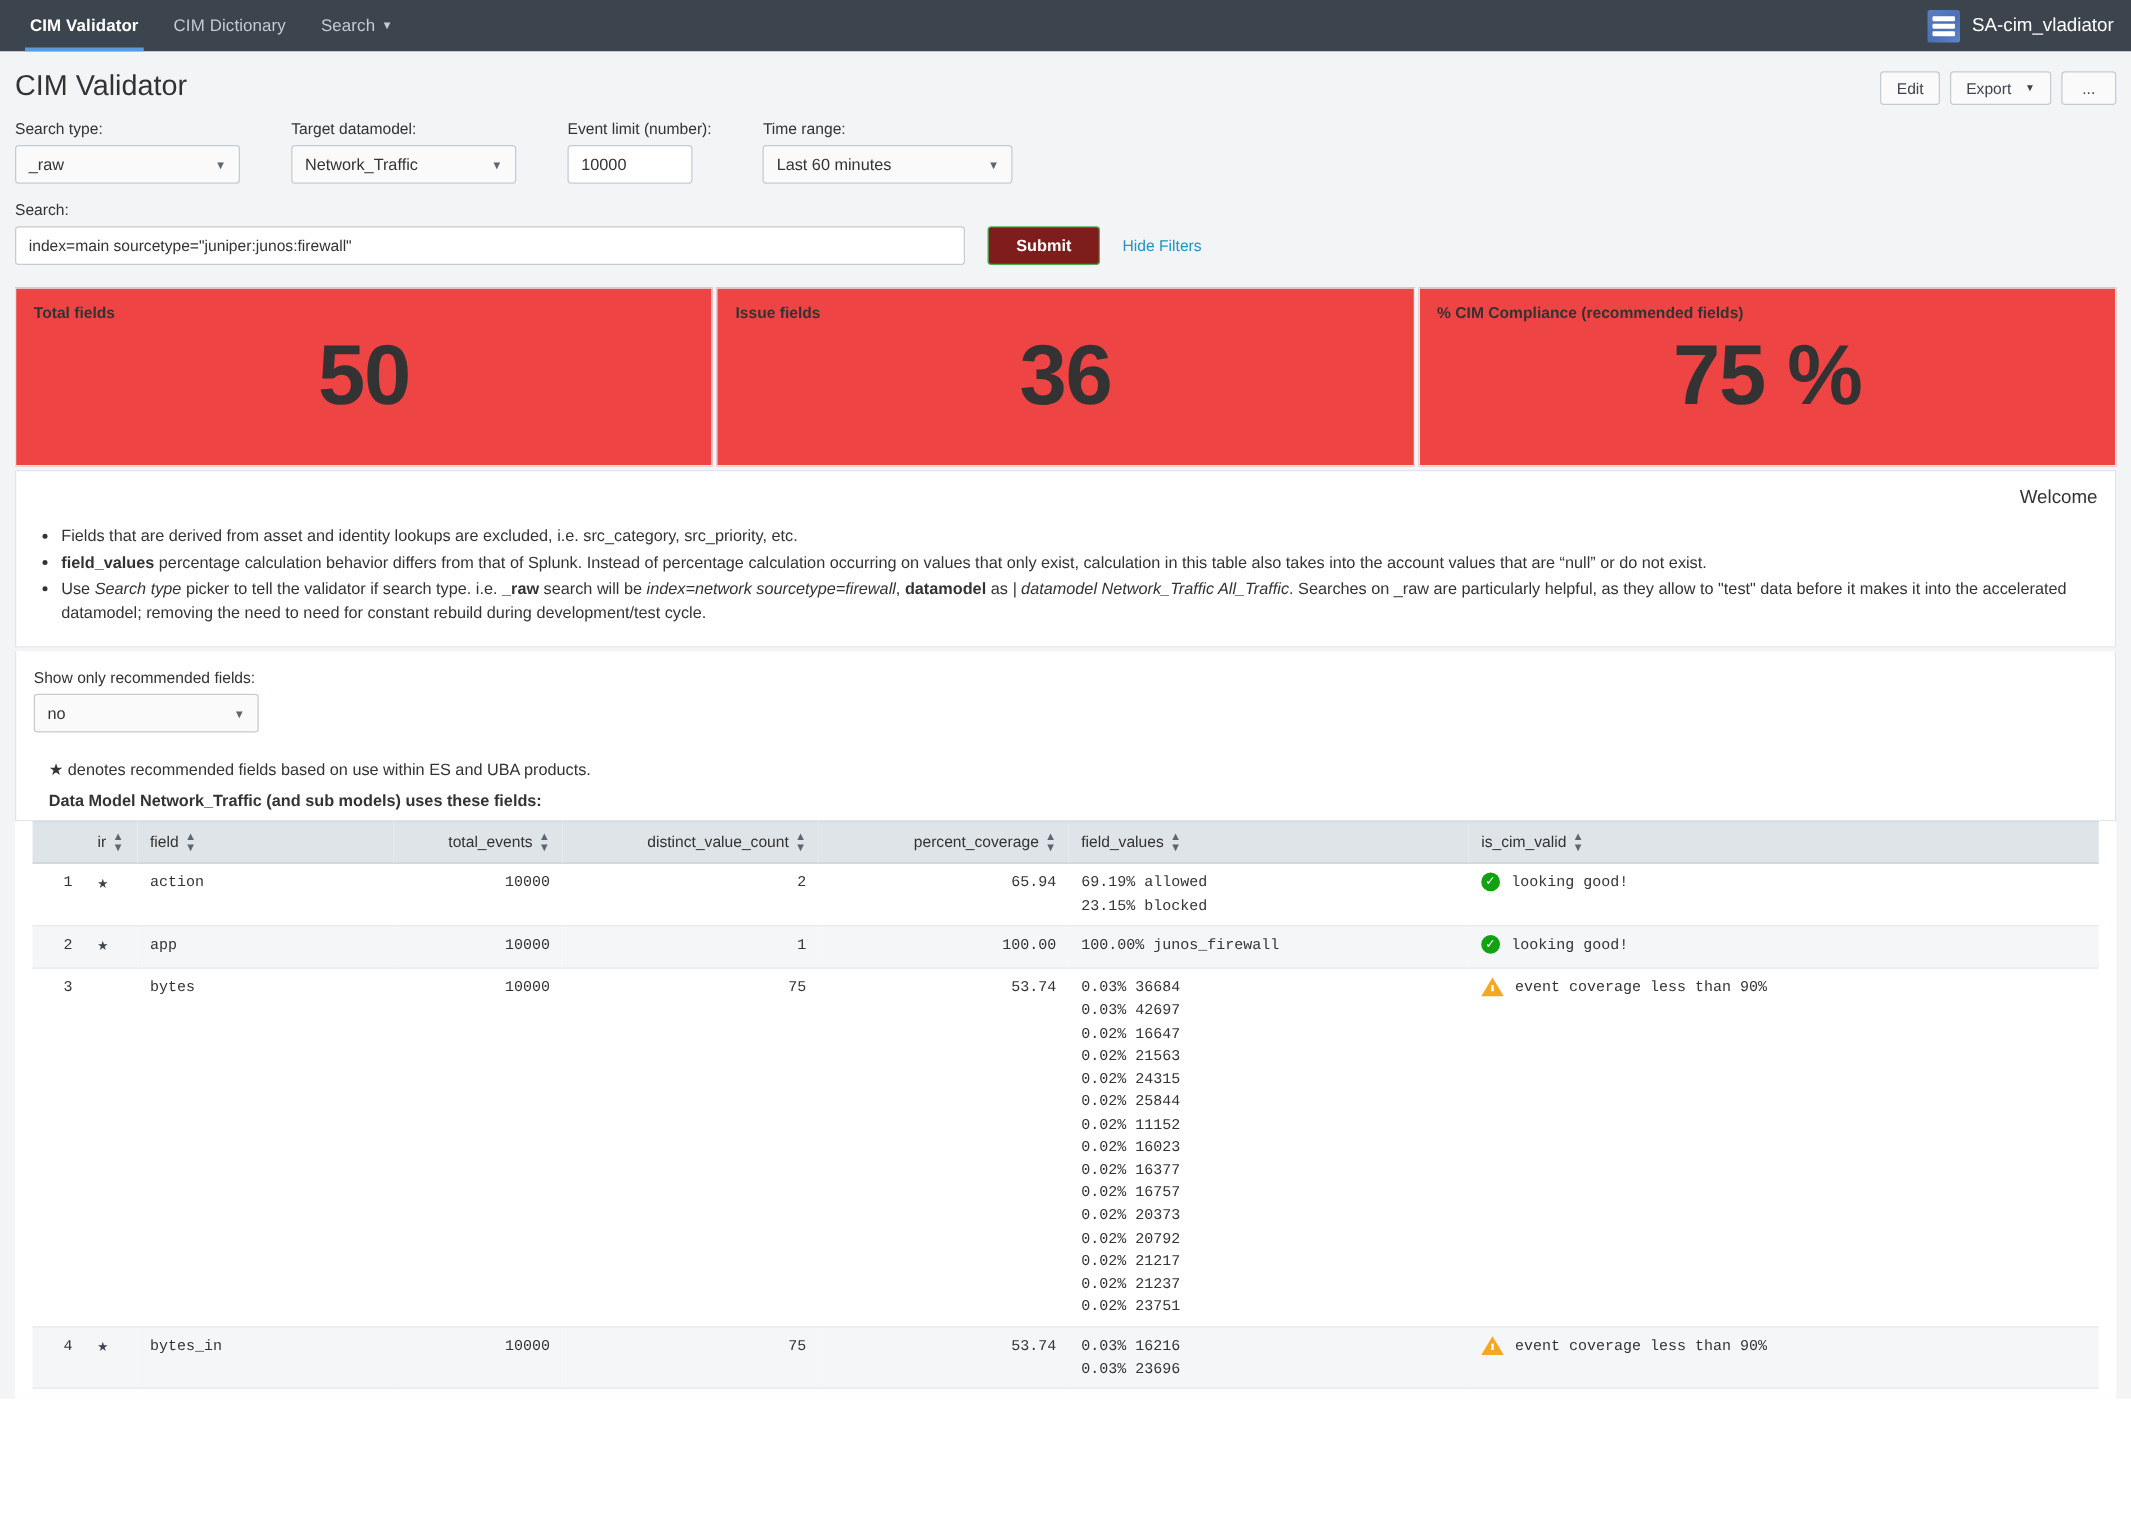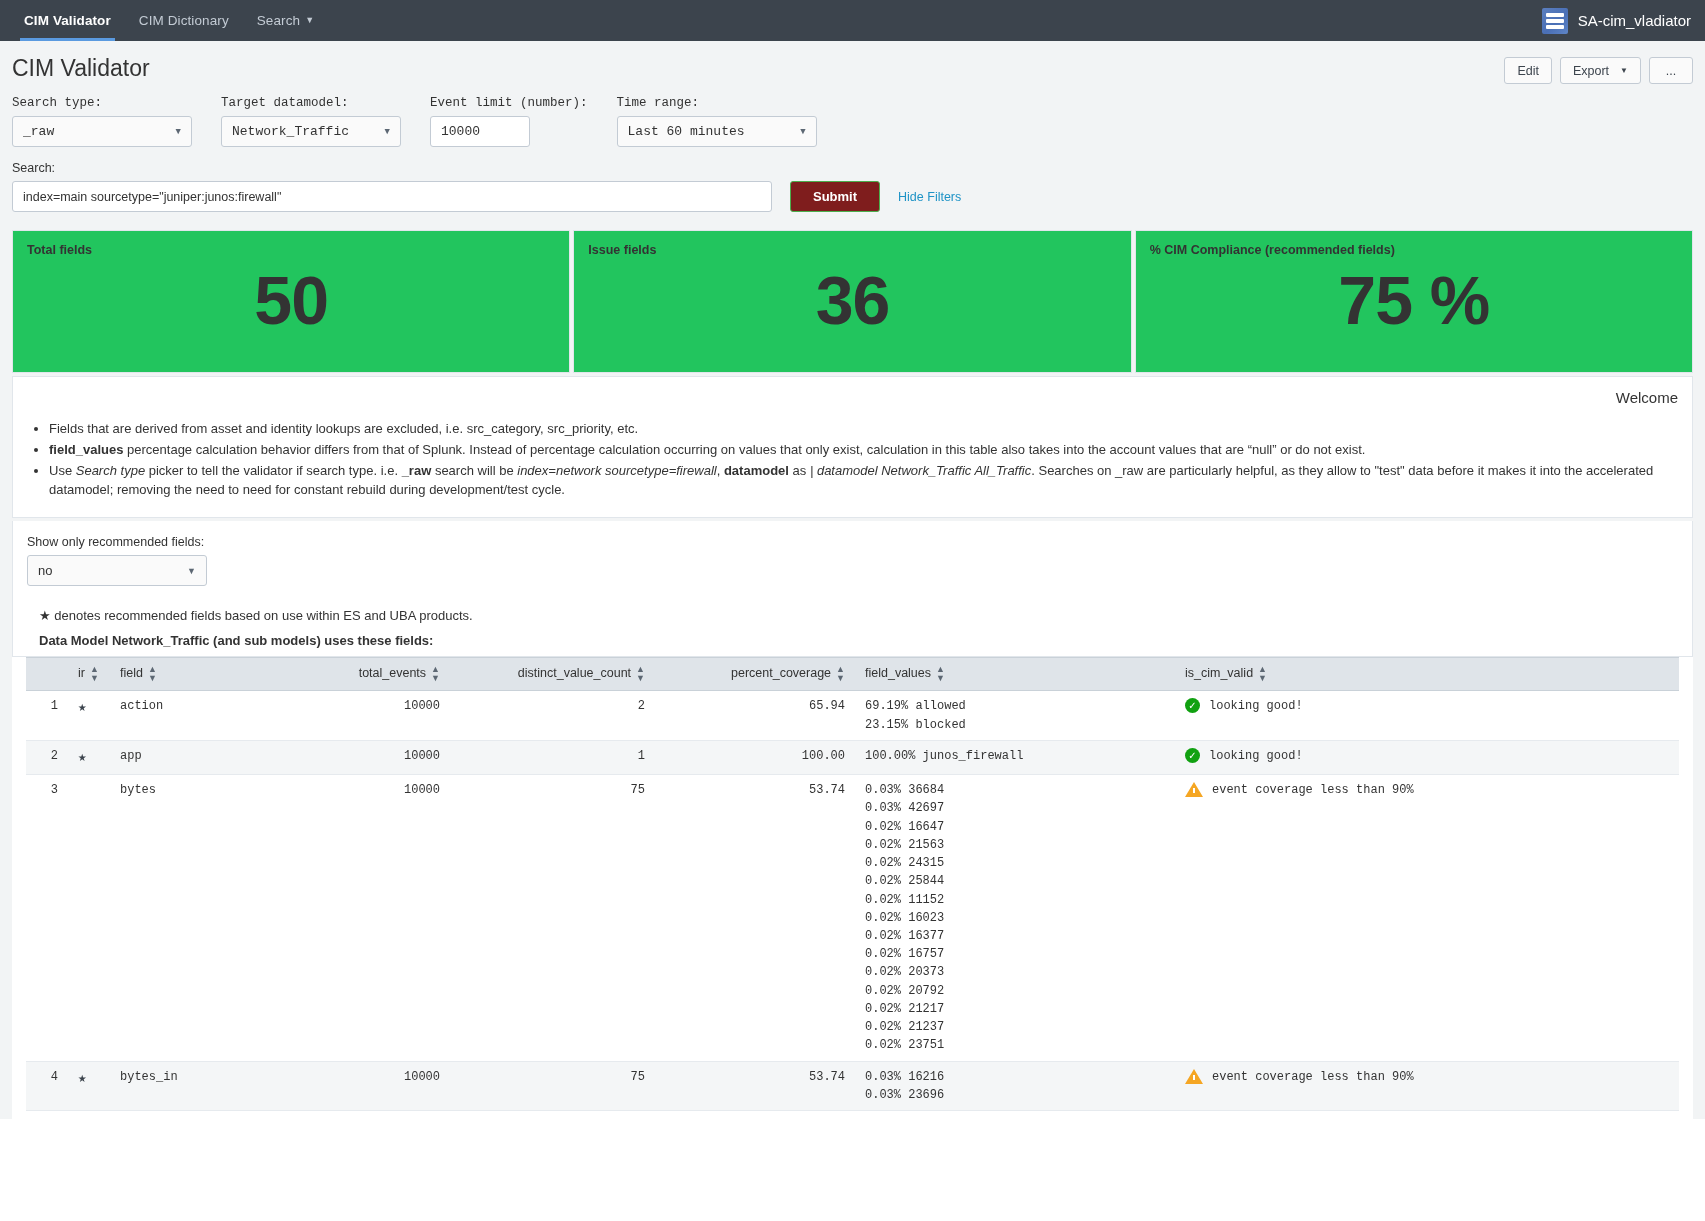--- a/index.html
+++ b/index.html
@@ -55,21 +55,21 @@
   .head-btns { display:flex; gap:8px; padding-top:2px; }
   .btn {
     height:27px; min-width:44px; padding:0 12px;
     background:#fafafa; border:1px solid #c3cbd4; border-radius:3px;
     font-size:12.5px; color:#3c444d; display:flex; align-items:center;
     justify-content:center; gap:6px; cursor:pointer;
   }
   .btn .caret { font-size:8px; }
 
   
-  .filters { display:flex; align-items:flex-end; gap:4px; margin-top:12px;font-family:Liberation Mono, monospace; }
+  .filters { display:flex; align-items:flex-end; gap:16px; margin-top:12px; }
   .field-group { margin-right:25px; }
   .field-label { font-size:12.5px; color:#333; margin-bottom:6px; display:block; }
   .select, .textbox {
     height:31px; border:1px solid #c3cbd4; border-radius:3px;
     background:#ffffff; font-size:13px; color:#333;
     display:flex; align-items:center; padding:0 10px;
     position:relative; cursor:pointer;
   }
   .select { background:#fafafa; }
   .select .val { flex:1; }
@@ -90,21 +90,21 @@
   .submit-btn {
     height:31px; padding:0 22px; background:#7f1d1d; border:1px solid #4cae4c;
     border-radius:3px; color:#ffffff; font-size:13px; font-weight:bold;
     display:flex; align-items:center; cursor:pointer;
   }
   .hide-filters { color:#1e93c6; font-size:12.5px; cursor:pointer; }
 
   
   .kpis { display:flex; gap:3px; margin-top:18px; }
   .kpi {
-    flex:1; background:#22c55e; border:1px solid #e1e6eb;
+    flex:1; background:#ef4444; border:1px solid #e1e6eb;
     height:143px; padding:12px 14px; position:relative;
   }
   .kpi-title { font-size:12.5px; font-weight:bold; color:#333; }
   .kpi-value {
     position:absolute; left:0; right:0; top:34px;
     text-align:center; font-size:68px; font-weight:bold;
     color:#333333; letter-spacing:-1px; line-height:1.05;
   }
 
   

